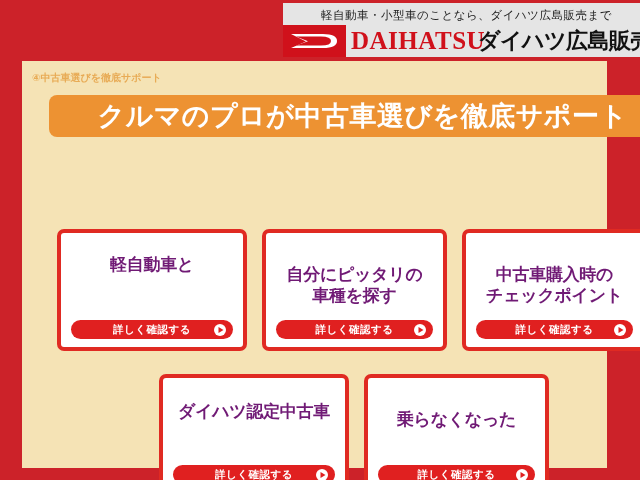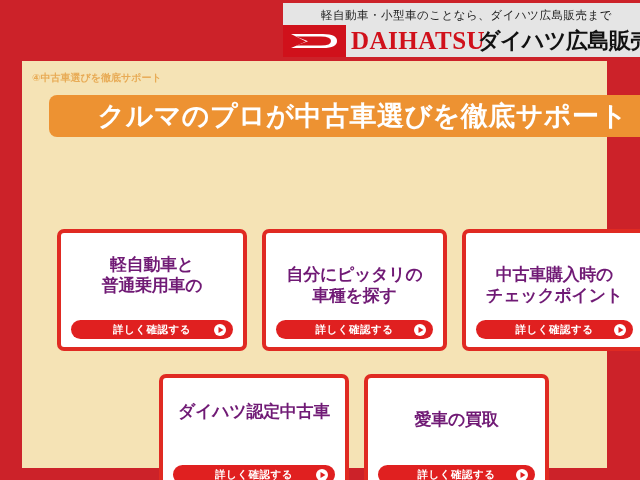--- a/index.html
+++ b/index.html
@@ -220,21 +220,20 @@
 
   <div id="panel">
 
     <div id="section-label">④中古車選びを徹底サポート</div>
 
     <div id="headline">クルマのプロが中古車選びを徹底サポート</div>
 
   <div class="card" id="card-0">
         <div class="card-title" style="top: 21px;">
           <div>軽自動車と</div>
-          <div>普通乗用車の</div>
         </div>
         <div class="card-btn" style="left: 10px; right: 10px; bottom: 8px; width: auto;">
           <div class="btn-label">詳しく確認する</div>
           <div class="btn-arrow">
             <svg width="6" height="6" viewBox="0 0 6 6" xmlns="http://www.w3.org/2000/svg">
               <path d="M0.5 0 L5.5 3 L0.5 6 Z" fill="#e02020"></path>
             </svg>
           </div>
         </div>
       </div>
@@ -274,21 +273,21 @@
           <div class="btn-label">詳しく確認する</div>
           <div class="btn-arrow">
             <svg width="6" height="6" viewBox="0 0 6 6" xmlns="http://www.w3.org/2000/svg">
               <path d="M0.5 0 L5.5 3 L0.5 6 Z" fill="#e02020"></path>
             </svg>
           </div>
         </div>
       </div>
       <div class="card" id="card-4">
         <div class="card-title" style="top: 31px;">
-          <div>愛車の買取</div>
+          <div>乗らなくなった</div>
         </div>
         <div class="card-btn" style="left: 10px; right: 10px; bottom: 8px; width: auto;">
           <div class="btn-label">詳しく確認する</div>
           <div class="btn-arrow">
             <svg width="6" height="6" viewBox="0 0 6 6" xmlns="http://www.w3.org/2000/svg">
               <path d="M0.5 0 L5.5 3 L0.5 6 Z" fill="#e02020"></path>
             </svg>
           </div>
         </div>
       </div>

